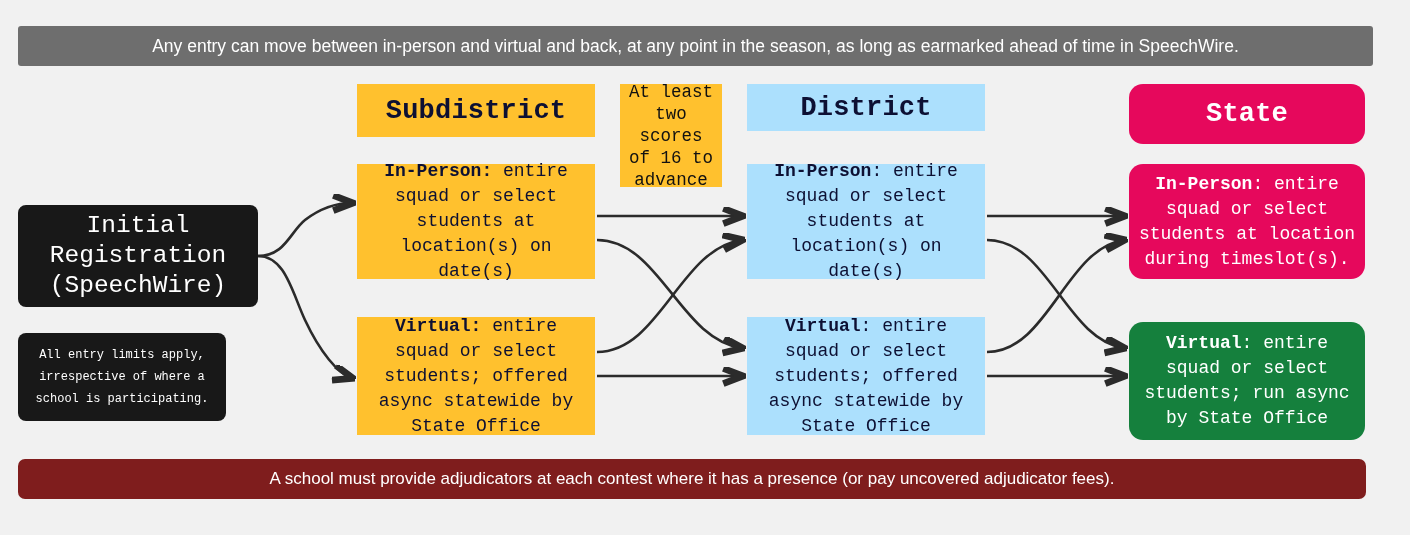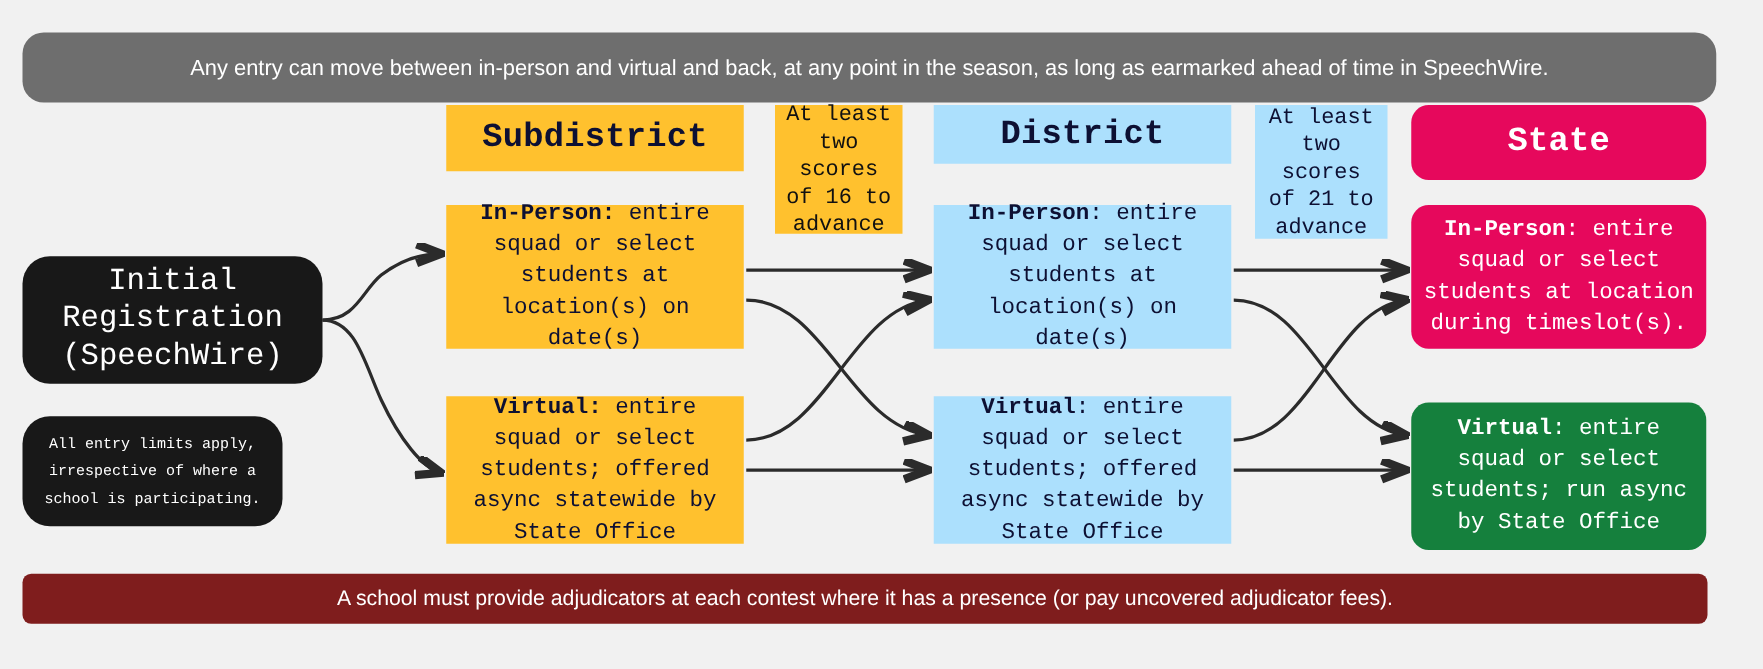--- a/index.html
+++ b/index.html
@@ -27,23 +27,23 @@
     align-items: center;
     justify-content: center;
     text-align: center;
     color: #ffffff;
     box-sizing: border-box;
   }
   #top-banner {
     left: 18px;
     top: 26px;
     width: 1355px;
-    height: 56px;
+    height: 40px;
     background: #6e6e6e;
-    border-radius: 17px;
+    border-radius: 3px;
     font-size: 17.5px;
     line-height: 20px;
   }
   #bottom-banner {
     left: 18px;
     top: 459px;
     width: 1348px;
     height: 40px;
     background: #7f1d1d;
     border-radius: 7px;
@@ -59,21 +59,21 @@
     justify-content: center;
     text-align: center;
     padding: 4px 8px;
     font-family: Liberation Mono, monospace;
   }
 
   
   .dark {
     background: #181818;
     color: #ffffff;
-    border-radius: 22px;
+    border-radius: 8px;
   }
   #initial-registration {
     left: 18px;
     top: 205px;
     width: 240px;
     height: 102px;
     font-size: 24.5px;
     line-height: 30px;
   }
   #entry-limits {
@@ -285,21 +285,20 @@
   <div class="nodebox colheader" id="header-district">District</div>
 
   <div class="nodebox" id="dist-inperson">
     <span><span class="b">In-Person</span><span>: entire squad or select students at location(s) on date(s)</span></span>
   </div>
 
   <div class="nodebox" id="dist-virtual">
     <span><span class="b">Virtual</span><span>: entire squad or select students; offered async statewide by State Office</span></span>
   </div>
 
-  <div class="nodebox" id="advance-21">At least two scores of 21 to advance</div>
 
   <div class="nodebox" id="state-inperson">
     <span><span class="b">In-Person</span><span>: entire squad or select students at location during timeslot(s).</span></span>
   </div>
 
   <div class="nodebox colheader" id="header-state">State</div>
 
   <div class="nodebox" id="state-virtual">
     <span><span class="b">Virtual</span><span>: entire squad or select students; run async by State Office</span></span>
   </div>

